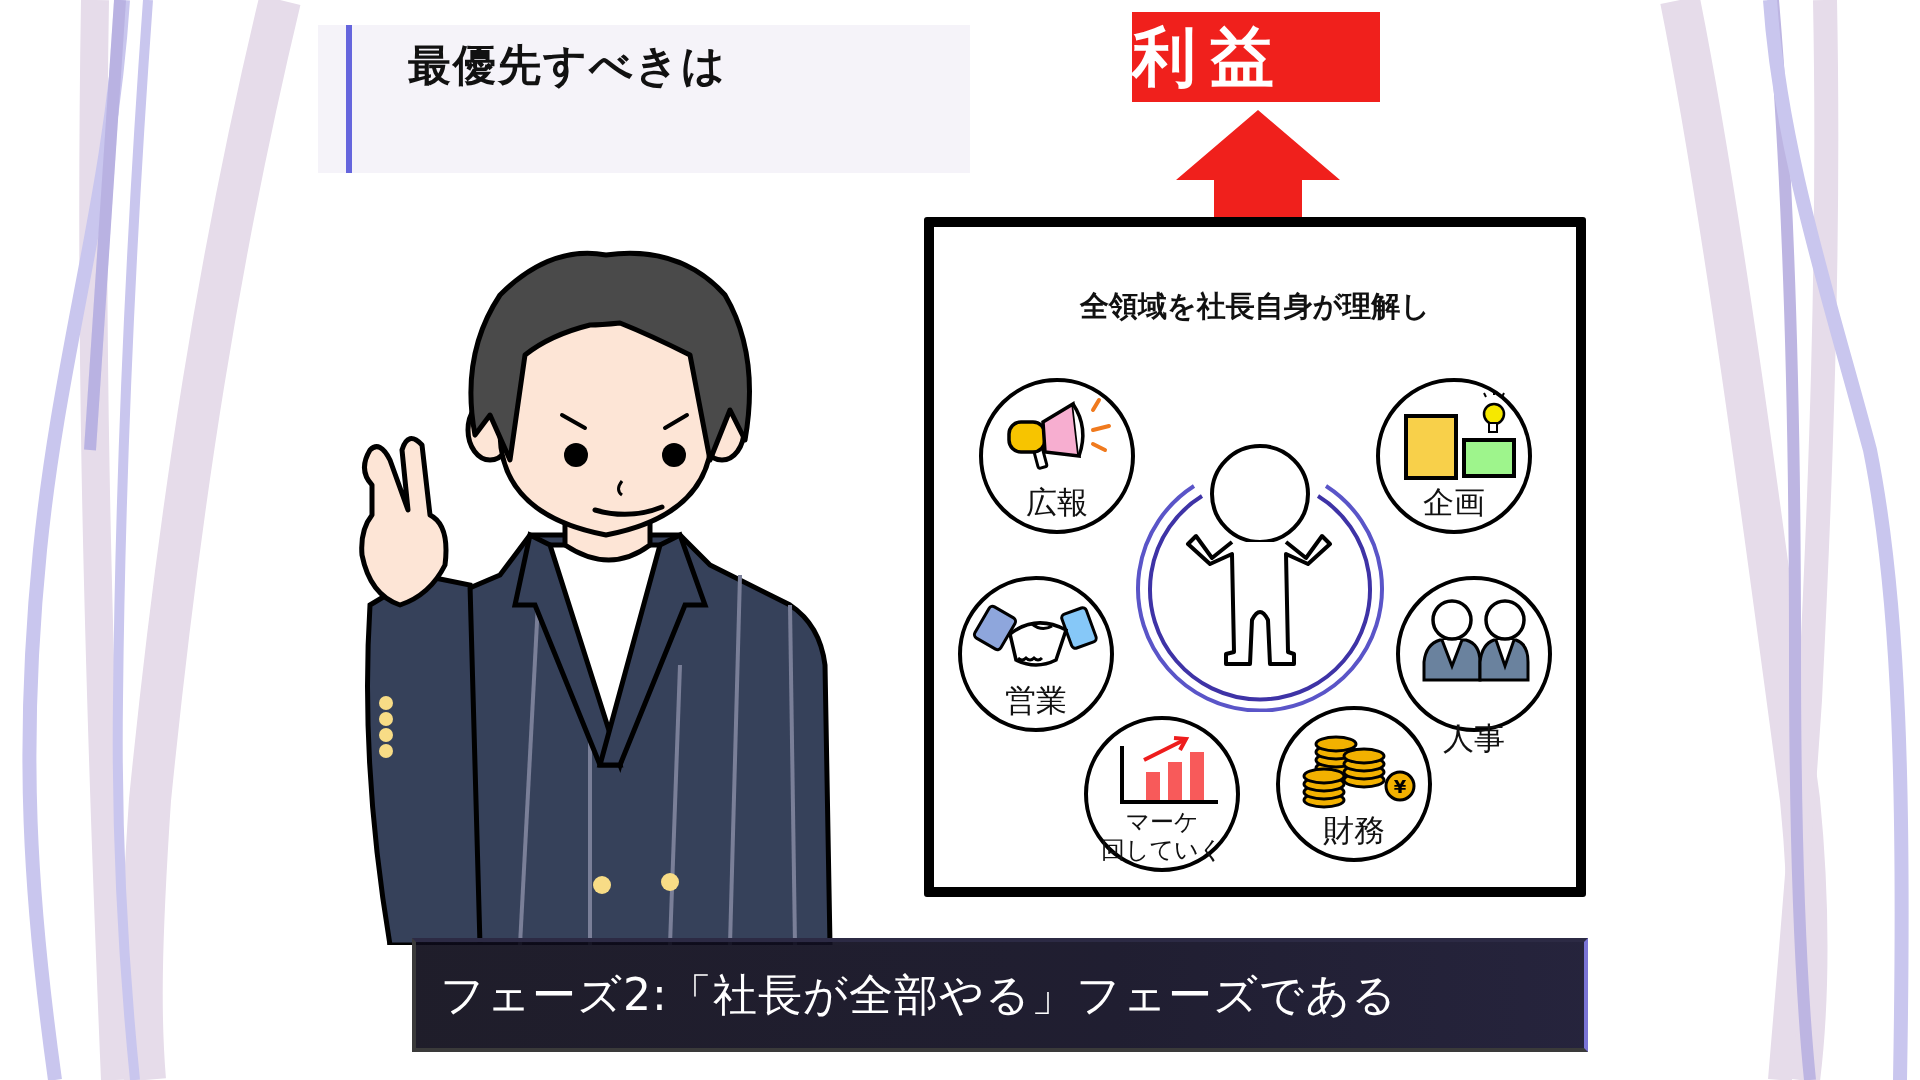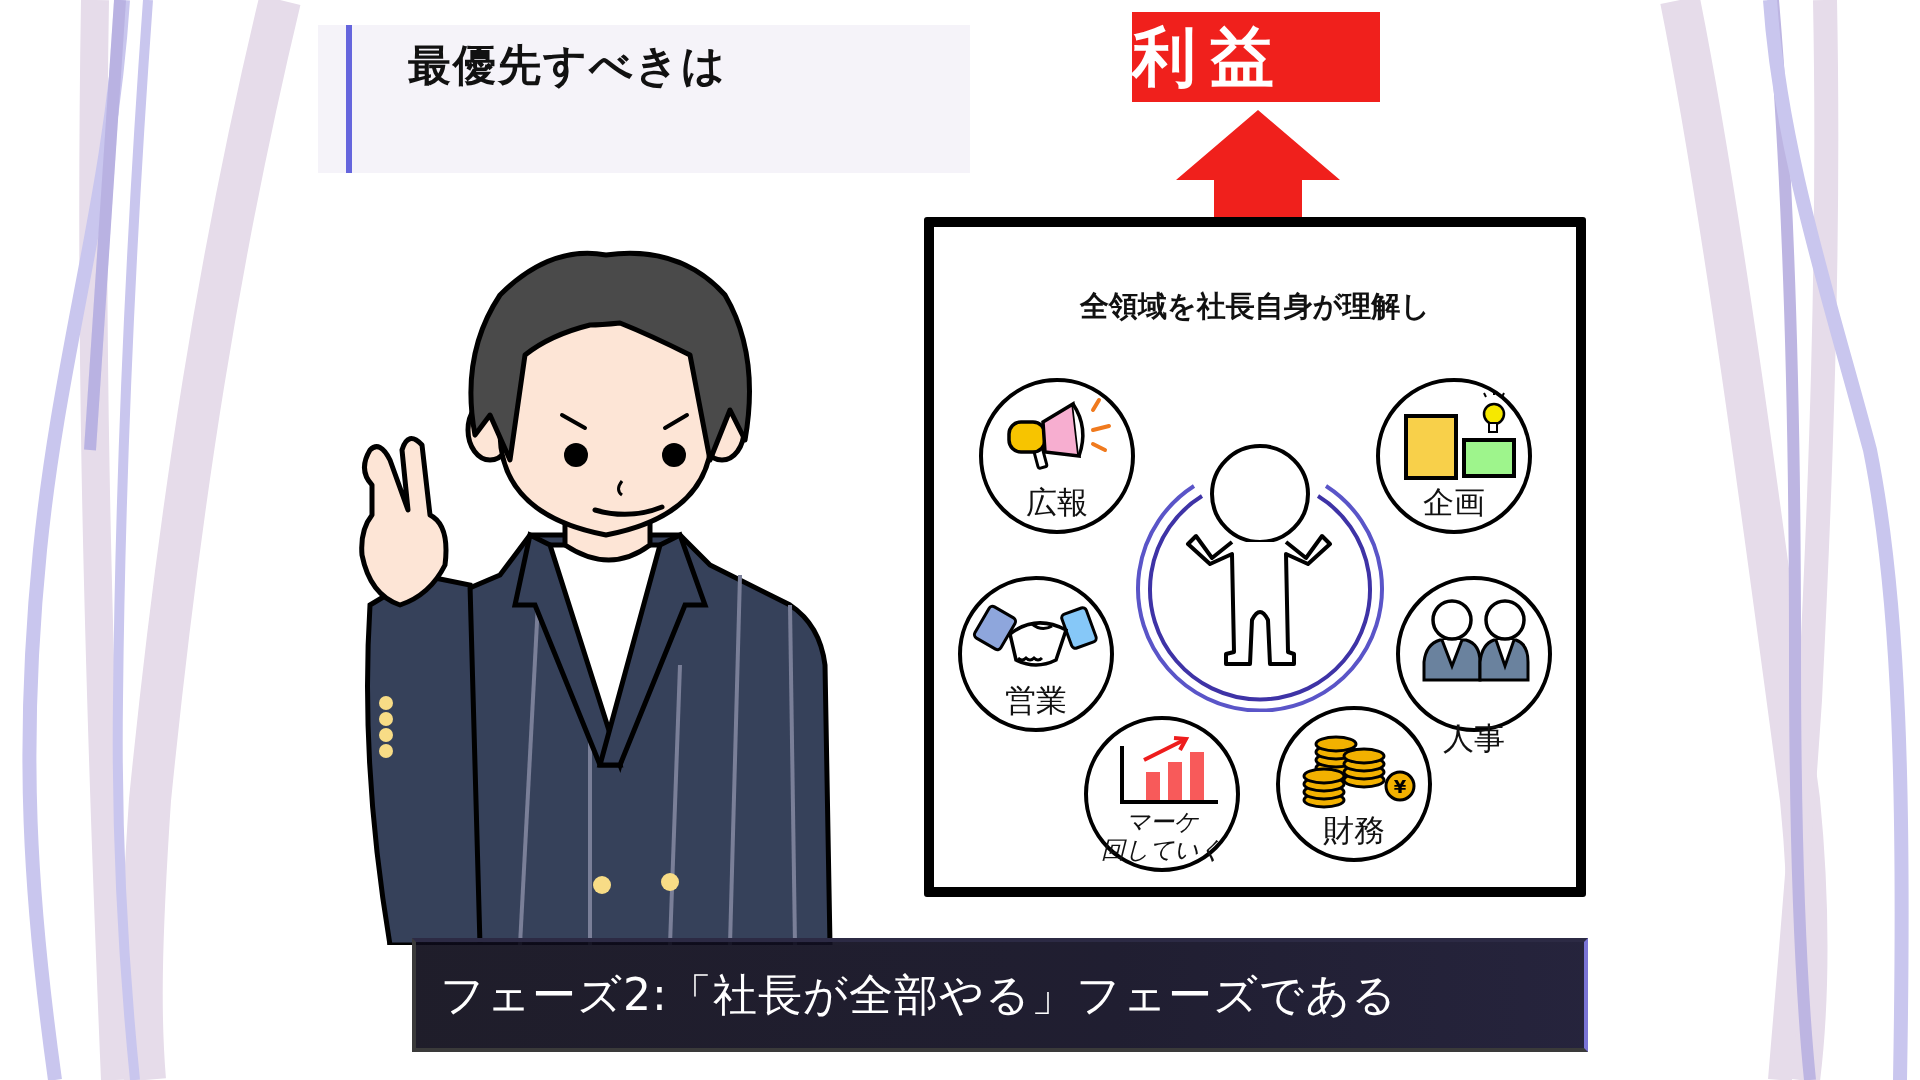--- a/index.html
+++ b/index.html
@@ -144,21 +144,21 @@
     <path d="M14 88 L14 70 Q16 52 30 48 L56 48 Q70 52 70 70 L70 88 Z" fill="#6a829e" stroke="#000" stroke-width="3"></path>
     <path d="M32 48 L42 74 L52 48" fill="#fff" stroke="#000" stroke-width="3"></path>
     <circle cx="42" cy="28" r="19" fill="#fff" stroke="#000" stroke-width="3.5"></circle>
     <path d="M70 88 L70 70 Q72 52 84 48 L106 48 Q118 52 118 70 L118 88 Z" fill="#6a829e" stroke="#000" stroke-width="3"></path>
     <path d="M86 48 L95 74 L104 48" fill="#fff" stroke="#000" stroke-width="3"></path>
     <circle cx="95" cy="28" r="19" fill="#fff" stroke="#000" stroke-width="3.5"></circle>
   </svg>
   <div class="dept-label" style="top:102px;margin-top:36px;">人事</div>
 </div>
 
-<div class="dept" style="left:1084px;top:716px;font-style:italic;">
+<div class="dept" style="left:1084px;top:716px;">
   <svg width="120" height="80" style="left:20px;top:10px;" viewBox="0 0 120 80">
     <polyline points="14,16 14,72 110,72" fill="none" stroke="#000" stroke-width="4"></polyline>
     <rect x="38" y="42" width="14" height="28" fill="#f85a5a"></rect>
     <rect x="60" y="32" width="14" height="38" fill="#f85a5a"></rect>
     <rect x="82" y="22" width="14" height="48" fill="#f85a5a"></rect>
     <line x1="36" y1="30" x2="76" y2="10" stroke="#ee1c1c" stroke-width="4"></line>
     <polyline points="66,8 78,9 72,20" fill="none" stroke="#ee1c1c" stroke-width="4"></polyline>
   </svg>
   <div class="dept-label" style="top:88px;font-size:24px;line-height:28px;font-weight:normal;">
     <div>マーケ</div>

